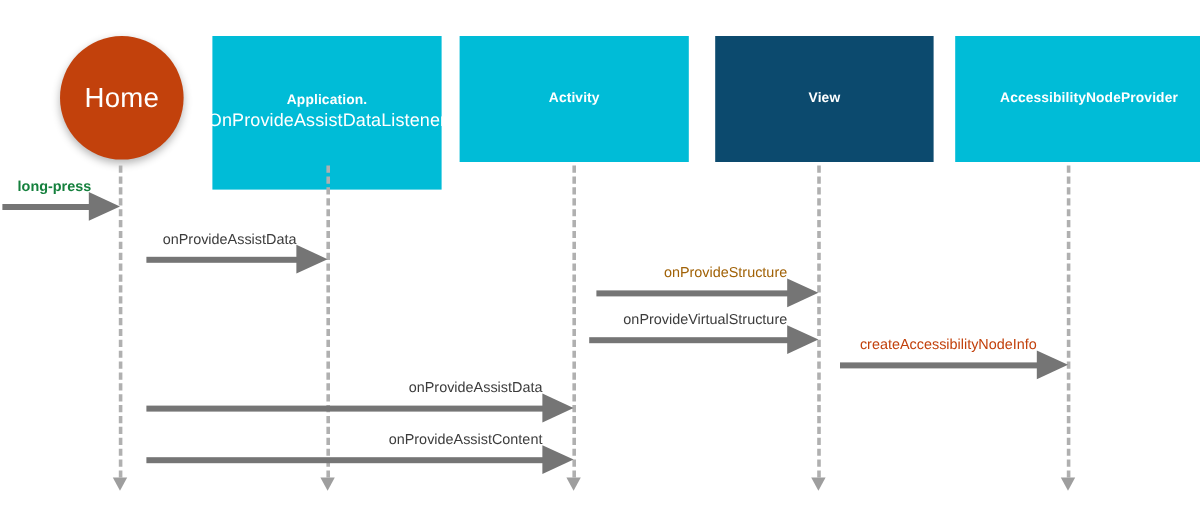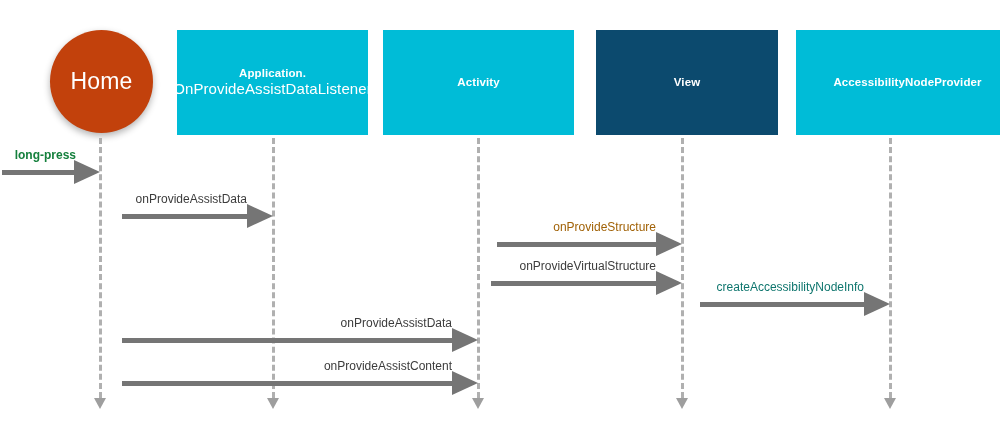--- a/index.html
+++ b/index.html
@@ -109,21 +109,21 @@
 </head>
 <body>
 
 <div id="diagram">
 
   <div class="actor-circle" id="actor-circle" style="left: 50px; top: 30px; width: 103px; height: 103px; background: #c2410c;">
     <span class="actor-label">Home</span>
   </div>
 
   <div id="participants-layer">
-      <div class="participant-box" style="left: 177px; top: 30px; width: 191px; height: 105px; background: rgb(0, 188, 215);">
+      <div class="participant-box" style="left: 177px; top: 30px; width: 191px; height: 128px; background: rgb(0, 188, 215);">
         <div class="participant-label">Application.<span class="sub">OnProvideAssistDataListener</span></div>
       </div>
       <div class="participant-box" style="left: 383px; top: 30px; width: 191px; height: 105px; background: rgb(0, 188, 215);">
         <div class="participant-label">Activity</div>
       </div>
       <div class="participant-box" style="left: 596px; top: 30px; width: 182px; height: 105px; background: #0c4a6e;">
         <div class="participant-label">View</div>
       </div>
       <div class="participant-box" style="left: 796px; top: 30px; width: 223px; height: 105px; background: rgb(0, 188, 215);">
         <div class="participant-label">AccessibilityNodeProvider</div>
@@ -158,21 +158,21 @@
         <div class="msg-label" style="right: 26px; color: #a16207;">onProvideStructure</div>
       </div>
       <div class="message" style="left: 491px; top: 281px; width: 191px;">
         <div class="shaft" style="width: 169px; background: rgb(117, 117, 117);"></div>
         <div class="head" style="left: 165px; border-left-color: rgb(117, 117, 117);"></div>
         <div class="msg-label" style="right: 26px; color: rgb(60, 60, 60); margin-left: 33px;">onProvideVirtualStructure</div>
       </div>
       <div class="message" style="left: 700px; top: 302px; width: 190px;">
         <div class="shaft" style="width: 168px; background: rgb(117, 117, 117);"></div>
         <div class="head" style="left: 164px; border-left-color: rgb(117, 117, 117);"></div>
-        <div class="msg-label" style="right: 26px; color: #0f766e;">createAccessibilityNodeInfo</div>
+        <div class="msg-label" style="right: 26px; color: #c2410c;">createAccessibilityNodeInfo</div>
       </div>
       <div class="message" style="left: 122px; top: 338px; width: 356px;">
         <div class="shaft" style="width: 334px; background: rgb(117, 117, 117);"></div>
         <div class="head" style="left: 330px; border-left-color: rgb(117, 117, 117);"></div>
         <div class="msg-label" style="right: 26px; color: rgb(60, 60, 60);">onProvideAssistData</div>
       </div>
       <div class="message" style="left: 122px; top: 381px; width: 356px;">
         <div class="shaft" style="width: 334px; background: rgb(117, 117, 117);"></div>
         <div class="head" style="left: 330px; border-left-color: rgb(117, 117, 117);"></div>
         <div class="msg-label" style="right: 26px; color: rgb(60, 60, 60);">onProvideAssistContent</div>

